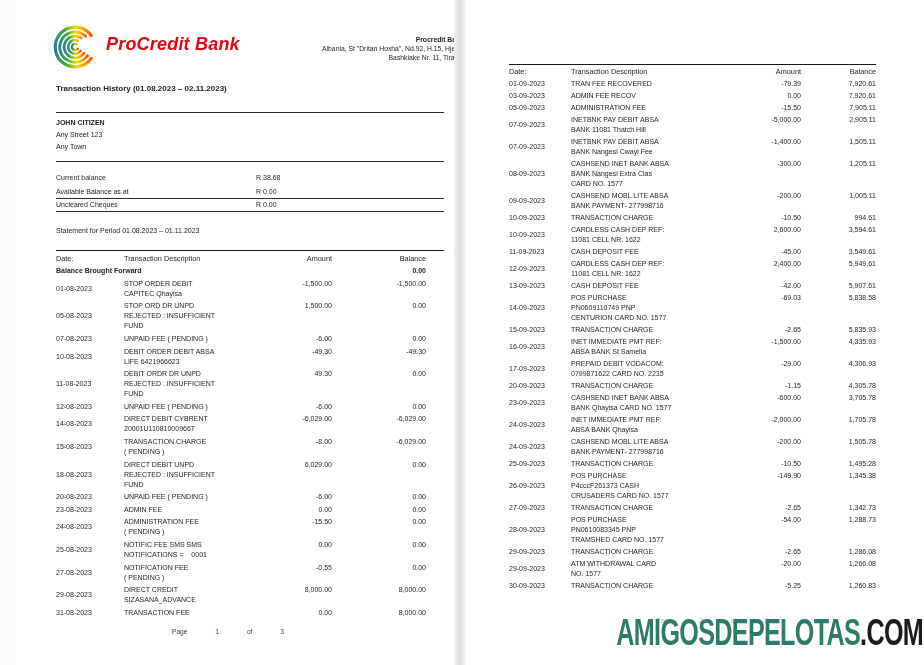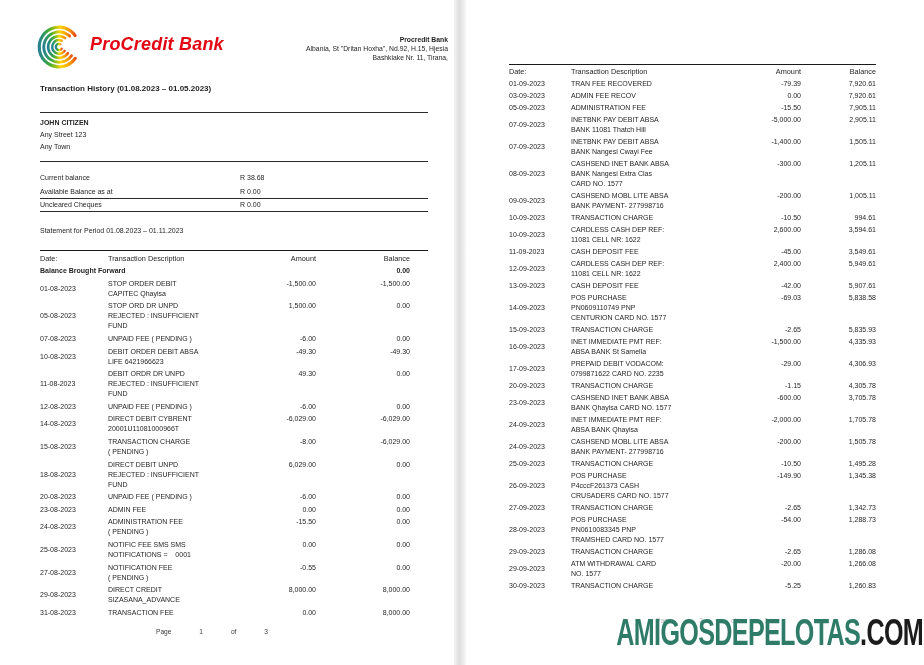--- a/index.html
+++ b/index.html
@@ -5,21 +5,21 @@
   * { margin:0; padding:0; box-sizing:border-box; }
   html,body { width:924px; height:665px; }
   body {
     position:relative;
     background:#fbfbfa;
     font-family:"Liberation Sans", sans-serif;
     color:#1f1f1f;
     overflow:hidden;
   }
   .page { position:absolute; top:0; height:665px; background:#ffffff; }
-  .page-left  { left:0;  width:456px; }
+  .page-left  { left:16px;  width:456px; }
   .gutter { position:absolute; left:454px; top:0; width:12px; height:665px;
             background:linear-gradient(to right,#f1f1f0,#dedede 45%,#f7f7f6); }
   .page-right { left:466px; width:458px; }
 
   
   .lp-header { position:absolute; left:36px; top:24px; right:8px; display:flex; align-items:flex-start; }
   .logo { width:46px; height:46px; flex:0 0 auto; }
   .brand-text { font-size:18px; font-weight:bold; font-style:italic; color:#e30613;
                 margin-left:8px; margin-top:10px; letter-spacing:0.2px; }
   .bank-block { margin-left:auto; text-align:right; font-size:6.8px; line-height:9px; margin-top:11px; }
@@ -93,21 +93,21 @@
       </g>
     </svg>
     <div class="brand-text" style="color: rgb(227, 6, 19);">ProCredit Bank</div>
     <div class="bank-block">
       <div class="bname">Procredit Bank</div>
       <div>Albania, St "Dritan Hoxha", Nd.92, H.15, Hjesia</div>
       <div>Bashkiake Nr. 11, Tirana,</div>
     </div>
   </div>
 
-  <div class="lp-title">Transaction History (01.08.2023 – 01.05.2023)</div>
+  <div class="lp-title">Transaction History (01.08.2023 – 02.11.2023)</div>
 
   <div class="rule rule-1"></div>
 
   <div class="lp-customer">
     <div class="cname">JOHN CITIZEN</div>
     <div>Any Street 123</div>
     <div>Any Town</div>
   </div>
 
   <div class="rule rule-2"></div>

